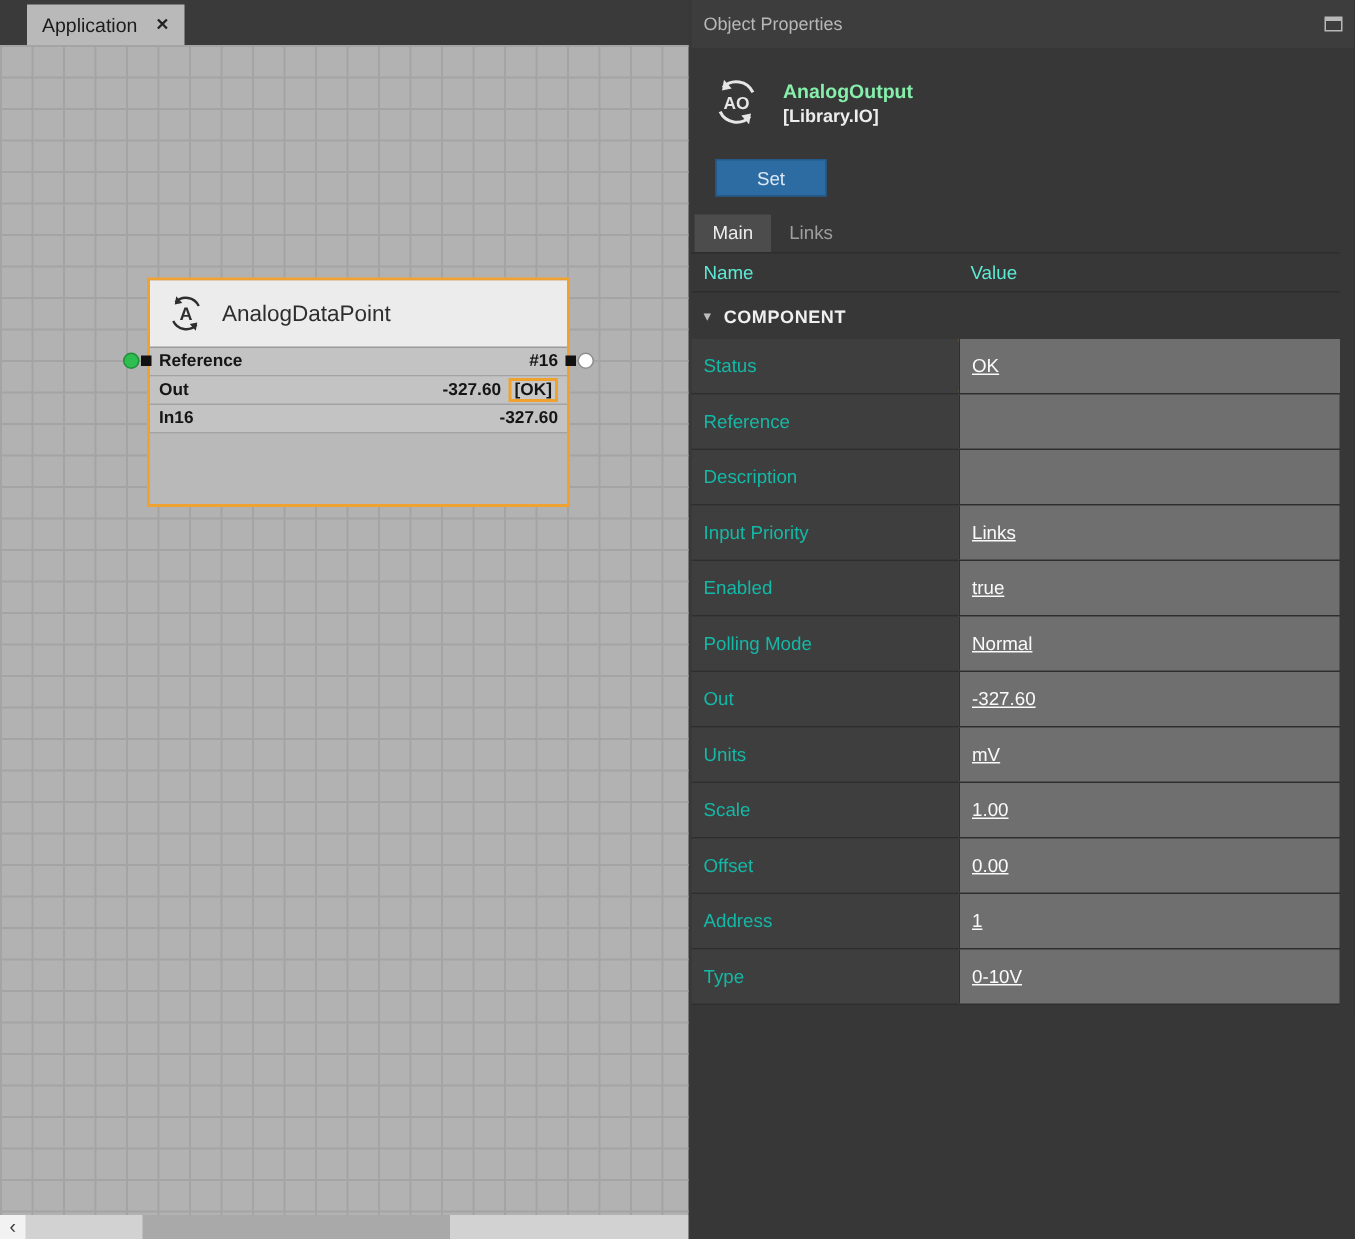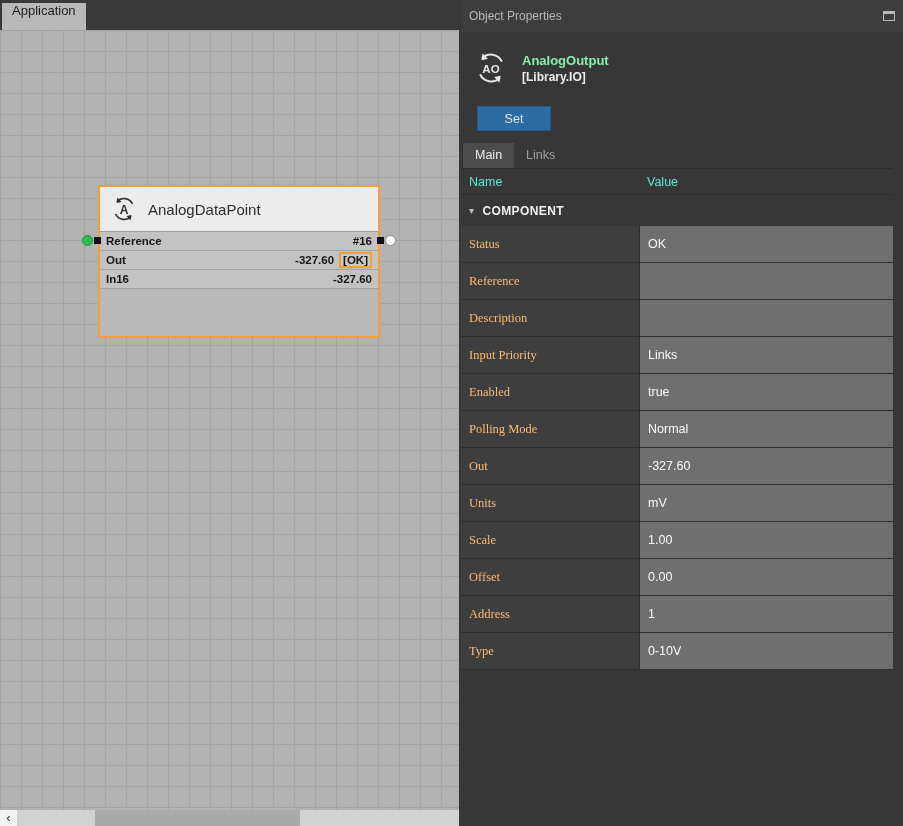--- a/index.html
+++ b/index.html
@@ -5,21 +5,21 @@
   * { margin:0; padding:0; box-sizing:border-box; }
   html,body { background:#2e2e2e; }
   body { font-family:"Liberation Sans", sans-serif; }
 
   .app { position:relative; width:903px; height:826px; background:#383838; overflow:hidden; }
 
   
   .left-pane { position:absolute; left:0; top:0; width:459px; height:826px; }
   .tab-bar { height:30px; background:#3a3a3a; display:flex; align-items:flex-end; }
   .tab { height:27px; background:#b9b9b9; display:flex; align-items:center; gap:12px;
-         padding:0 10px; margin-left:2px; font-size:13px; color:#1c1c1c; cursor:default;flex-direction:column; }
+         padding:0 10px; margin-left:18px; font-size:13px; color:#1c1c1c; cursor:default; }
   .tab-close { font-size:11px; font-weight:bold; color:#222; }
 
   .canvas { position:absolute; left:0; top:30px; width:459px; height:780px;
             background-color:#b2b2b2;
             background-image: linear-gradient(to right,#a4a4a4 1px,transparent 1px),
                               linear-gradient(to bottom,#a4a4a4 1px,transparent 1px);
             background-size:21px 21px; }
 
   .node { position:absolute; left:98px; top:155px; width:282px; height:153px;
           border:2px solid var(--accent,#F0A230); background:#b9b9b9; }
@@ -67,23 +67,23 @@
   .prop-header { display:flex; height:27px; align-items:center; font-size:12.5px; color:#5eead4;
                  border-top:1px solid #2d2d2d; border-bottom:1px solid #2d2d2d; }
   .pname { width:178px; padding-left:8px; }
   .pvalue { flex:1; padding-left:8px; }
 
   .section-row { height:31px; display:flex; align-items:center; gap:8px; padding-left:8px;
                  font-size:12px; font-weight:bold; color:#f0f0f0; letter-spacing:.4px; }
   .caret { color:#bdbdbd; font-size:10px; font-weight:normal; }
 
   .prop-row { display:flex; height:37px; border-bottom:1px solid #2e2e2e; font-size:12.5px; }
-  .prop-row .pname  { display:flex; align-items:center; color:#fdba74; background:#3e3e3e;font-family:Liberation Serif, serif; }
+  .prop-row .pname  { display:flex; align-items:center; color:#14b8a6; background:#3e3e3e; }
   .prop-row .pvalue { display:flex; align-items:center; color:#fafafa; background:#6f6f6f;
-                      border-left:1px solid #2e2e2e; }
+                      border-left:1px solid #2e2e2e;text-decoration:underline; }
   .prop-row.highlighted { box-shadow: inset 0 0 0 2px var(--accent,#F0A230); }
 </style>
 </head>
 <body>
 
 <div class="app" style="--accent: #F0A230; --blue: #2D6CA2; --green: #2DBE4F; --white: #FFFFFF;">
 
   <div class="left-pane">
     <div class="tab-bar">
       <div class="tab">

